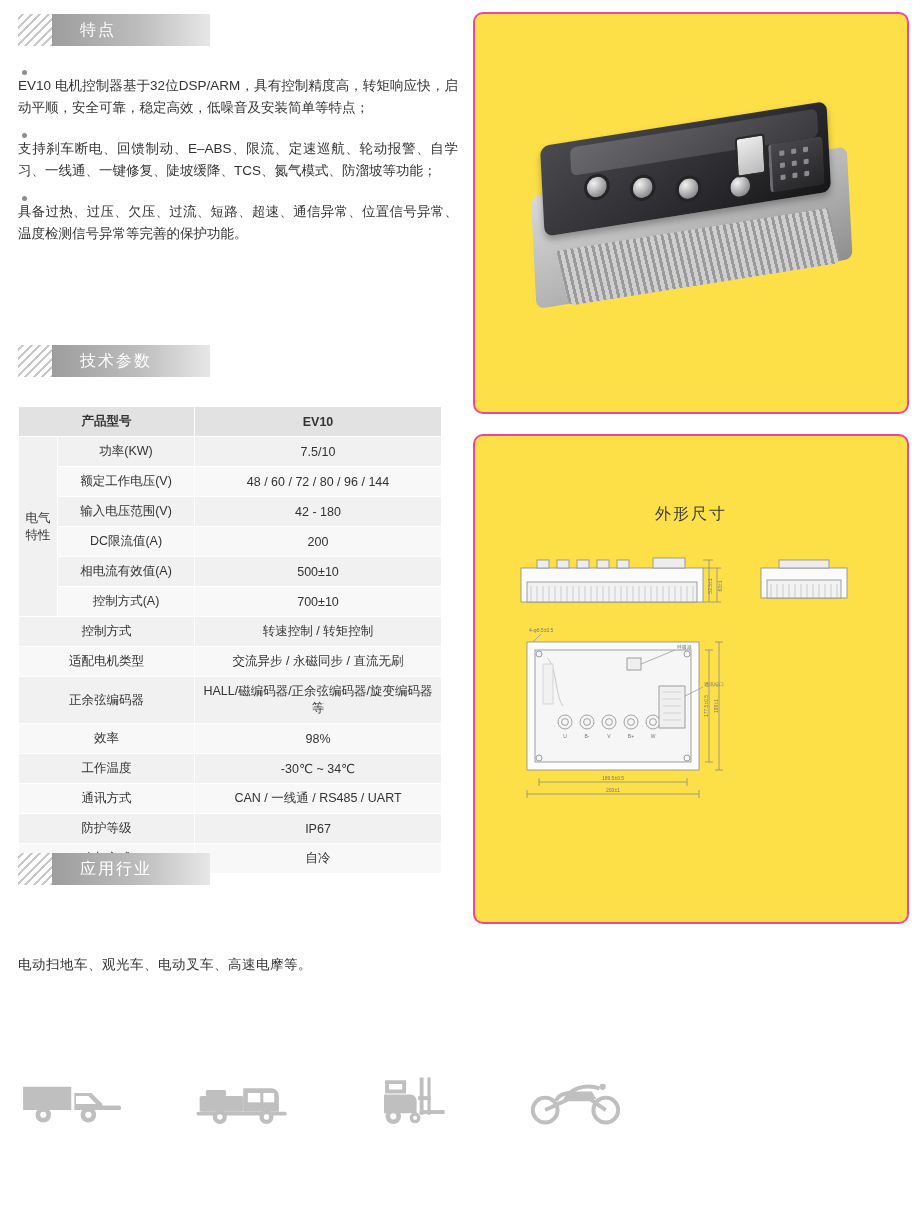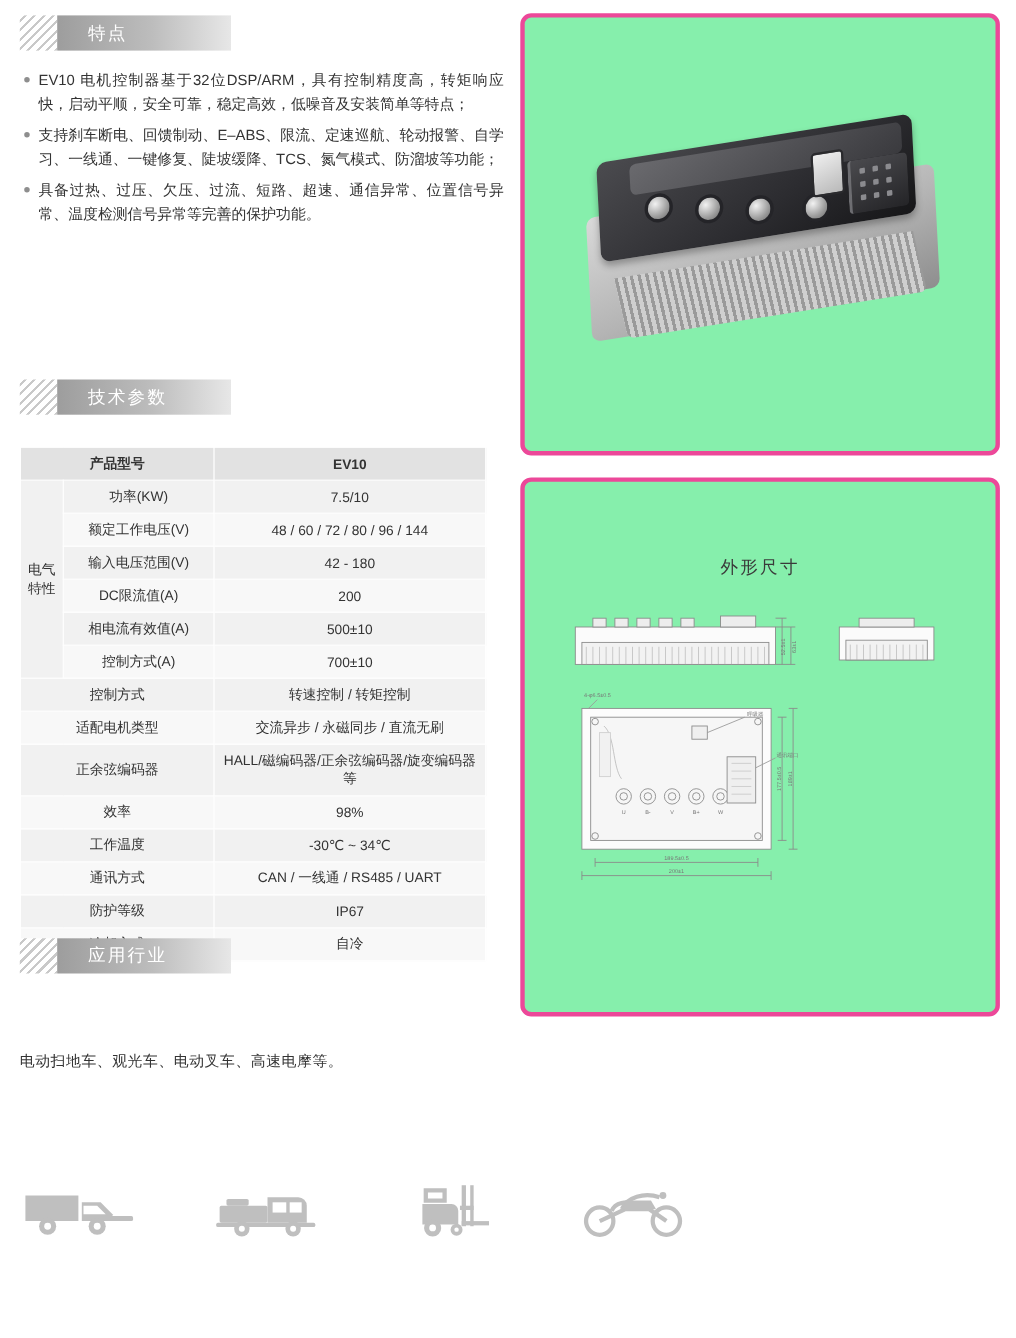--- a/index.html
+++ b/index.html
@@ -49,42 +49,43 @@
   .bullets {
     position: absolute;
     left: 18px;
     top: 62px;
     width: 440px;
   }
   .bullet {
     display: flex;
     align-items: flex-start;
     margin-bottom: 6px;
+    flex-direction: column;
   }
   .bullet .dot {
     width: 5px;
     height: 5px;
     border-radius: 50%;
     background: #8e8e8e;
     margin: 8px 8px 0 4px;
     flex: 0 0 auto;
   }
   .bullet .txt {
     font-size: 13.5px;
     line-height: 22px;
     color: #333;
     text-align: justify;
   }
 
   
   .panel {
     position: absolute;
-    border: 4px solid #ec4899;
+    border: 2px solid #ec4899;
     border-radius: 10px;
-    background: #86efac;
+    background: #fde047;
     box-sizing: border-box;
   }
   #photo-panel { left: 473px; top: 12px; width: 436px; height: 402px; }
   #dim-panel   { left: 473px; top: 434px; width: 436px; height: 490px; }
 
   .photo-stage {
     position: absolute;
     left: 40px; top: 75px;
     width: 360px; height: 250px;
   }

